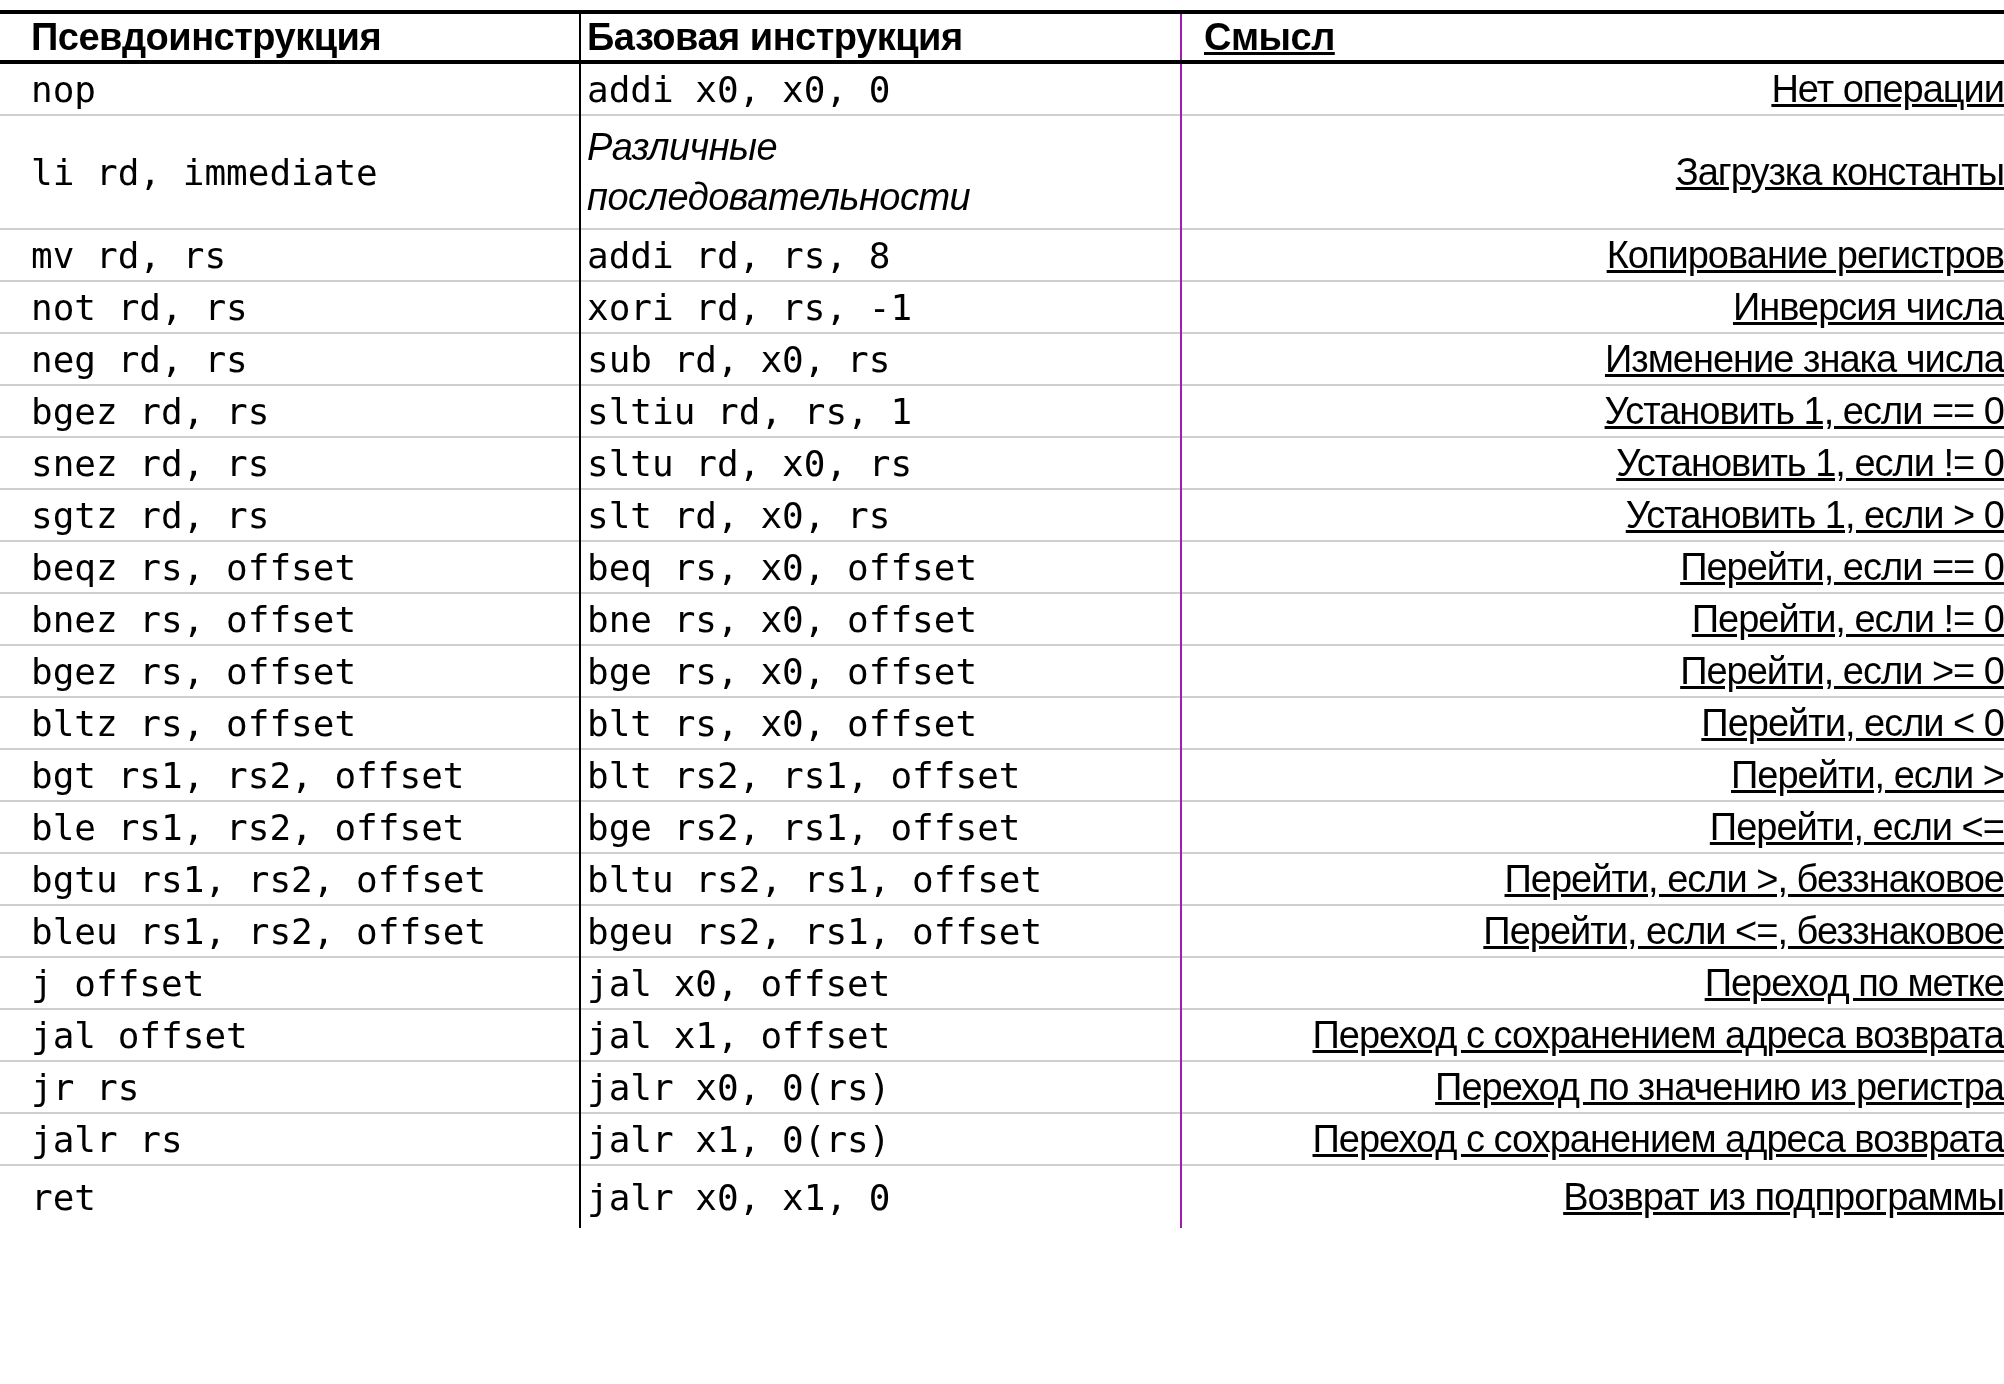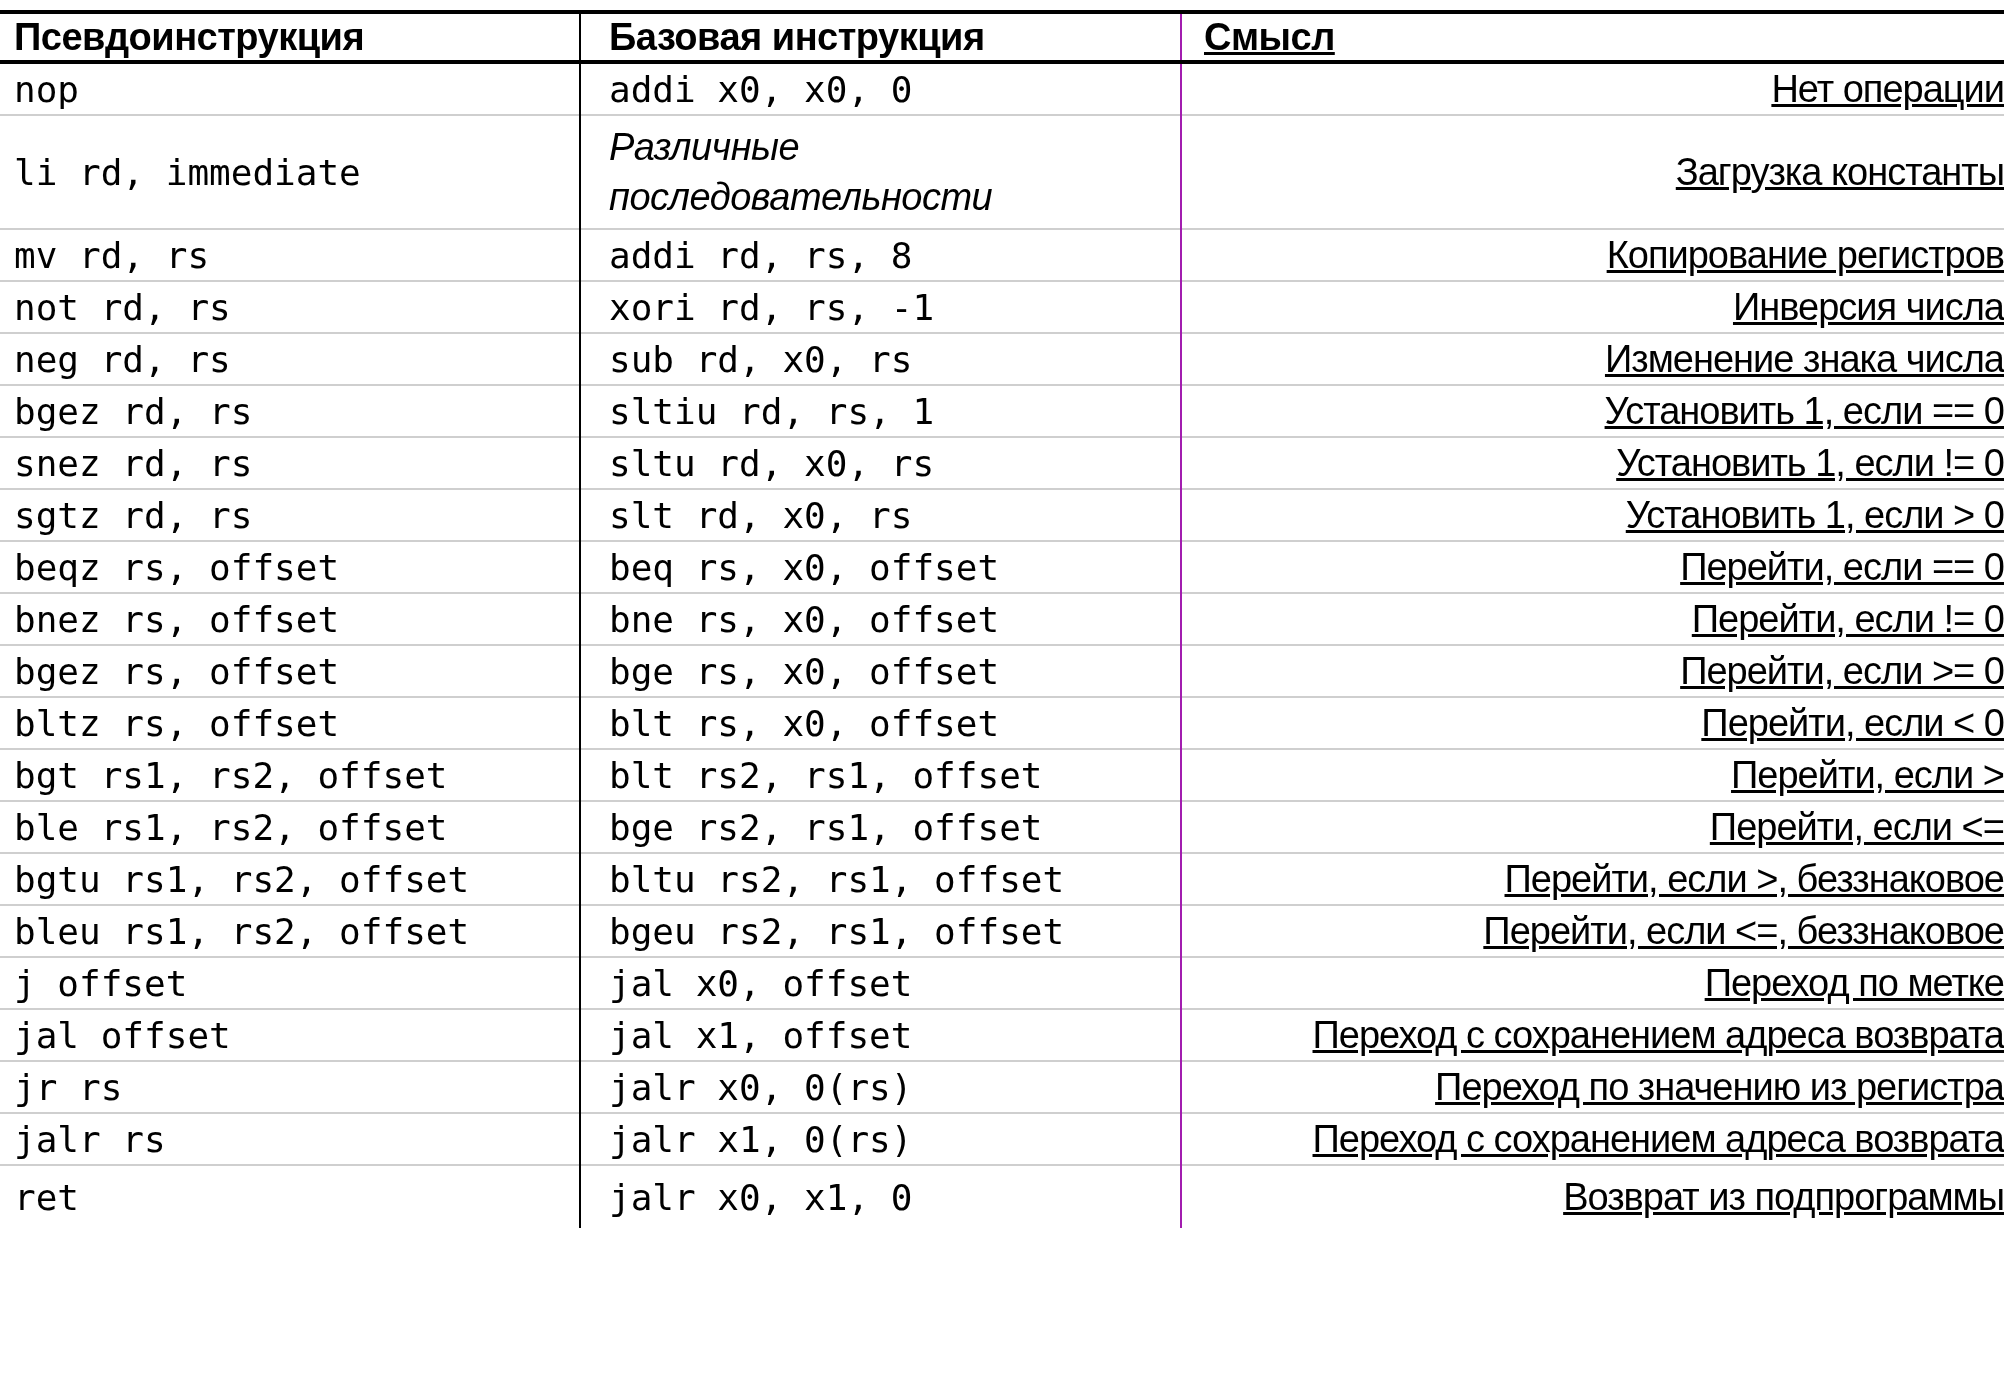--- a/index.html
+++ b/index.html
@@ -32,22 +32,22 @@
   thead th {
     border-top: 4px solid #000000;
     border-bottom: 4px solid #000000;
     height: 46px;
     font-family: "Liberation Sans", sans-serif;
     font-weight: bold;
     font-size: 38px;
     letter-spacing: -0.5px;
   }
 
-  th:nth-child(1), td:nth-child(1) { padding-left: 14px; }
-  th:nth-child(2), td:nth-child(2) { padding-left: 28px; border-left: 2px solid #000000; }
+  th:nth-child(1), td:nth-child(1) { padding-left: 31px; }
+  th:nth-child(2), td:nth-child(2) { padding-left: 6px; border-left: 2px solid #000000; }
   th:nth-child(3), td:nth-child(3) { padding-left: 22px; border-left: 2px solid #a21caf; text-decoration: underline; }
 
   tbody td { height: 50px; }
   tbody tr + tr td { border-top: 2px solid #cfcfcf; }
   tbody tr:last-child td { height: 62px; }
 
   td:nth-child(1), td:nth-child(2) {
     font-family: "DejaVu Sans Mono", monospace;
     font-size: 36px;
   }

